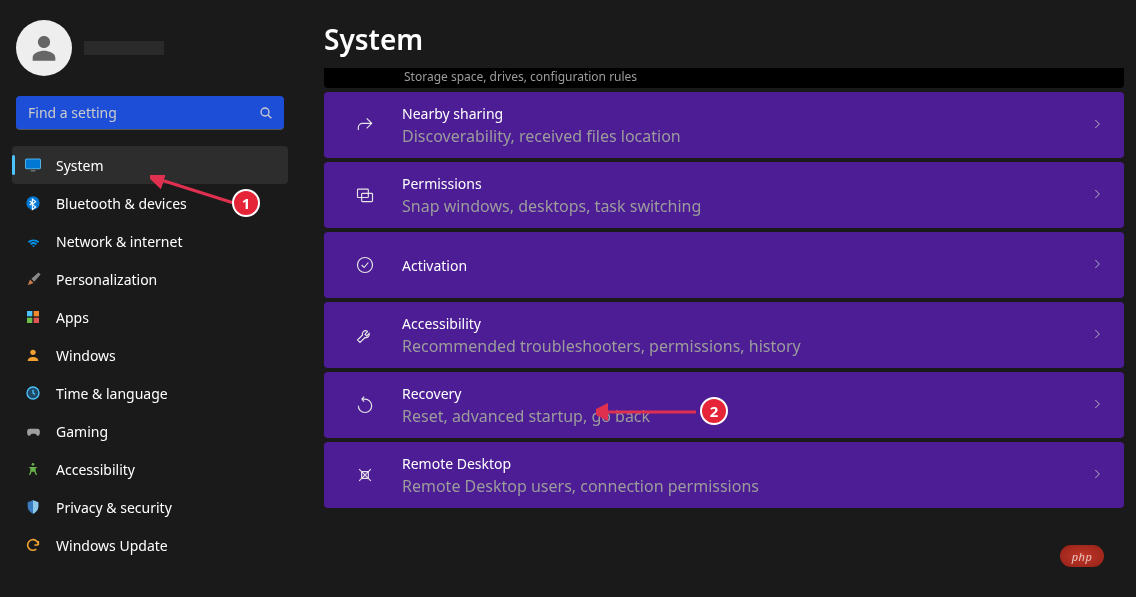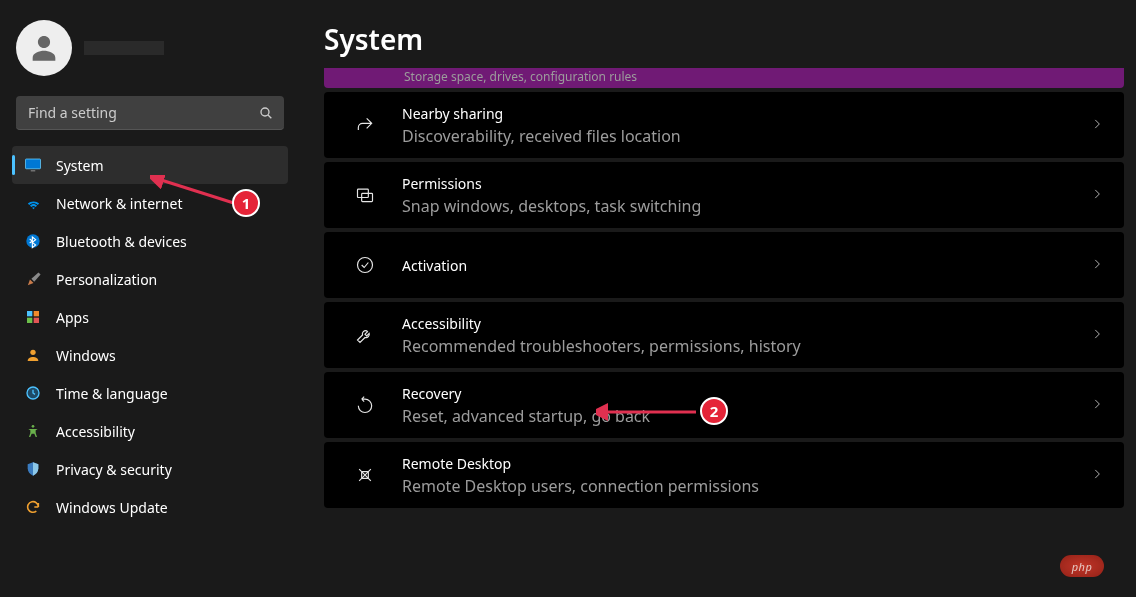--- a/index.html
+++ b/index.html
@@ -5,46 +5,46 @@
   *{box-sizing:border-box;margin:0;padding:0;font-family:"Segoe UI",system-ui,sans-serif}
   body{background:#1a1a1a;color:#fff;width:1136px;height:597px;overflow:hidden;position:relative}
   .layout{display:flex;height:100%}
   
   .sidebar{width:300px;padding:12px 8px 0 8px;flex:0 0 300px}
   .profile{display:flex;align-items:center;gap:12px;padding:8px 8px 16px 8px}
   .avatar{width:56px;height:56px;border-radius:50%;background:#eee;display:flex;align-items:center;justify-content:center}
   .avatar svg{width:34px;height:34px;fill:#666}
   .uname{width:80px;height:14px;background:#2a2a2a}
   .search{position:relative;margin:4px 8px 16px 8px}
-  .search input{width:100%;height:34px;background:#404040;border:none;border-bottom:1px solid #555;border-radius:4px;color:#ccc;padding:0 34px 0 12px;font-size:14px}
+  .search input{width:100%;height:34px;background:#1d4ed8;border:none;border-bottom:1px solid #555;border-radius:4px;color:#ccc;padding:0 34px 0 12px;font-size:14px}
   .search input::placeholder{color:#ccc}
   .search .icon{position:absolute;right:10px;top:8px}
   .nav{list-style:none;padding:0 4px}
   .nav-item{display:flex;align-items:center;height:38px;padding:0 12px;border-radius:4px;cursor:pointer;font-size:14px;color:#fff;gap:14px;position:relative}
   .nav-item.active{background:#2d2d2d}
   .nav-item.active::before{content:"";position:absolute;left:0;top:9px;bottom:9px;width:3px;background:#4cc2ff;border-radius:2px}
   .nav-item .icon{width:18px;height:18px;display:flex;align-items:center;justify-content:center;font-size:15px}
   
   .main{flex:1;padding:20px 12px 0 24px;overflow:hidden}
   .page-title{font-size:28px;font-weight:600;margin-bottom:10px}
   .panel{height:540px;overflow:hidden}
-  .partial{height:20px;border-radius:0 0 4px 4px;background:#701a75;display:flex;align-items:flex-start;padding:0 0 0 80px;color:#9c9c9c;font-size:12px;margin-bottom:4px}
-  .row{background:#000000;border-radius:4px;display:flex;align-items:center;height:66px;padding:0 20px;margin-top:4px;cursor:pointer;position:relative}
+  .partial{height:20px;border-radius:0 0 4px 4px;background:#000000;display:flex;align-items:flex-start;padding:0 0 0 80px;color:#9c9c9c;font-size:12px;margin-bottom:4px}
+  .row{background:#4c1d95;border-radius:4px;display:flex;align-items:center;height:66px;padding:0 20px;margin-top:4px;cursor:pointer;position:relative}
   .row .picon{width:42px;display:flex;align-items:center;justify-content:center;color:#e6e6e6}
   .row .picon svg{width:20px;height:20px;stroke:#e6e6e6;fill:none;stroke-width:1.4}
   .row .txt{flex:1;padding-left:16px}
   .row .t1{font-size:14px;color:#fff}
   .row .t2{font-size:16px;color:#9c9c9c;margin-top:2px}
   .row .chev{color:#bbb}
   .row .chev svg{width:14px;height:14px;stroke:#bbb;fill:none;stroke-width:1.6}
   
   .badge{position:absolute;width:28px;height:28px;border-radius:50%;background:#e52438;color:#fff;font-weight:700;font-size:15px;display:flex;align-items:center;justify-content:center;border:2px solid #fff;z-index:10}
   .arrow1{position:absolute;left:150px;top:175px;z-index:9}
   .arrow2{position:absolute;left:596px;top:402px;z-index:9}
-  .php{position:absolute;right:32px;bottom:20px;width:44px;height:22px;border-radius:11px;background:radial-gradient(ellipse at center,#d43a2a 0%,#a12218 100%);color:#fcdcd6;font-size:11px;display:flex;align-items:center;justify-content:center;letter-spacing:.5px;font-style:italic;opacity:.9}
+  .php{position:absolute;right:32px;bottom:30px;width:44px;height:22px;border-radius:11px;background:radial-gradient(ellipse at center,#d43a2a 0%,#a12218 100%);color:#fcdcd6;font-size:11px;display:flex;align-items:center;justify-content:center;letter-spacing:.5px;font-style:italic;opacity:.9}
 </style>
 </head>
 <body>
 
 <div class="layout">
   <div class="sidebar">
     <div class="profile">
       <div class="avatar">
         <svg viewBox="0 0 24 24">
             <path d="M12 12c2.4 0 4.3-1.9 4.3-4.3S14.4 3.5 12 3.5 7.7 5.4 7.7 7.7 9.6 12 12 12zm0 2c-3.2 0-8 1.6-8 4.8V21h16v-2.2c0-3.2-4.8-4.8-8-4.8z"></path>
@@ -69,34 +69,34 @@
           <svg viewBox="0 0 24 24" width="18" height="18">
               <rect x="2" y="4" width="20" height="13" rx="1" fill="#0078d4"></rect>
               <rect x="2" y="4" width="20" height="13" rx="1" fill="none" stroke="#6ad0ff"></rect>
               <rect x="9" y="19" width="6" height="1.5" fill="#888"></rect>
             </svg>
         </span>
         <span>System</span>
       </li>
       <li class="nav-item">
         <span class="icon">
-          <svg viewBox="0 0 24 24" width="17" height="17" fill="#0091ea">
-              <path d="M12 20l-2-2c1-1 3-1 4 0l-2 2zm-5-5c3-3 7-3 10 0l-2 2c-2-2-4-2-6 0l-2-2zm-3-3c4-4 12-4 16 0l-2 2c-3-3-9-3-12 0l-2-2z"></path>
-            </svg>
-        </span>
-        <span>Network &amp; internet</span>
-      </li>
-      <li class="nav-item">
-        <span class="icon">
           <svg viewBox="0 0 24 24" width="16" height="16">
               <circle cx="12" cy="12" r="10" fill="#0078d4"></circle>
               <path d="M11 6l5 4-5 4 5 4-5 4V6zM7 9l4 3-4 3" fill="none" stroke="#fff" stroke-width="1.6"></path>
             </svg>
         </span>
         <span>Bluetooth &amp; devices</span>
+      </li>
+      <li class="nav-item">
+        <span class="icon">
+          <svg viewBox="0 0 24 24" width="17" height="17" fill="#0091ea">
+              <path d="M12 20l-2-2c1-1 3-1 4 0l-2 2zm-5-5c3-3 7-3 10 0l-2 2c-2-2-4-2-6 0l-2-2zm-3-3c4-4 12-4 16 0l-2 2c-3-3-9-3-12 0l-2-2z"></path>
+            </svg>
+        </span>
+        <span>Network &amp; internet</span>
       </li>
       <li class="nav-item">
         <span class="icon">
           <svg viewBox="0 0 24 24" width="17" height="17">
               <path d="M4 20l3-8 5 5-8 3z" fill="#c97b4a"></path>
               <path d="M9 11l10-9 3 3-9 10z" fill="#8a8a8a"></path>
             </svg>
         </span>
         <span>Personalization</span>
       </li>
@@ -121,20 +121,28 @@
         <span>Windows</span>
       </li>
       <li class="nav-item">
         <span class="icon">
           <svg viewBox="0 0 24 24" width="16" height="16" fill="none" stroke="#4cc2ff" stroke-width="2">
               <circle cx="12" cy="12" r="9" fill="#1e4a66"></circle>
               <path d="M12 7v5l3 2"></path>
             </svg>
         </span>
         <span>Time &amp; language</span>
+      </li>
+      <li class="nav-item">
+        <span class="icon">
+          <svg viewBox="0 0 24 24" width="17" height="17" fill="#9e9e9e">
+              <path d="M6 8h12c2 0 3 2 3 4s0 6-3 6c-2 0-2-3-4-3h-4c-2 0-2 3-4 3-3 0-3-4-3-6s1-4 3-4z"></path>
+            </svg>
+        </span>
+        <span>Gaming</span>
       </li>
       <li class="nav-item">
         <span class="icon">
           <svg viewBox="0 0 24 24" width="16" height="16" fill="#6ab04c">
               <circle cx="12" cy="5" r="2"></circle>
               <path d="M5 9h14l-3 2v4l2 6h-2l-2-5h-4l-2 5H6l2-6v-4z"></path>
             </svg>
         </span>
         <span>Accessibility</span>
       </li>

